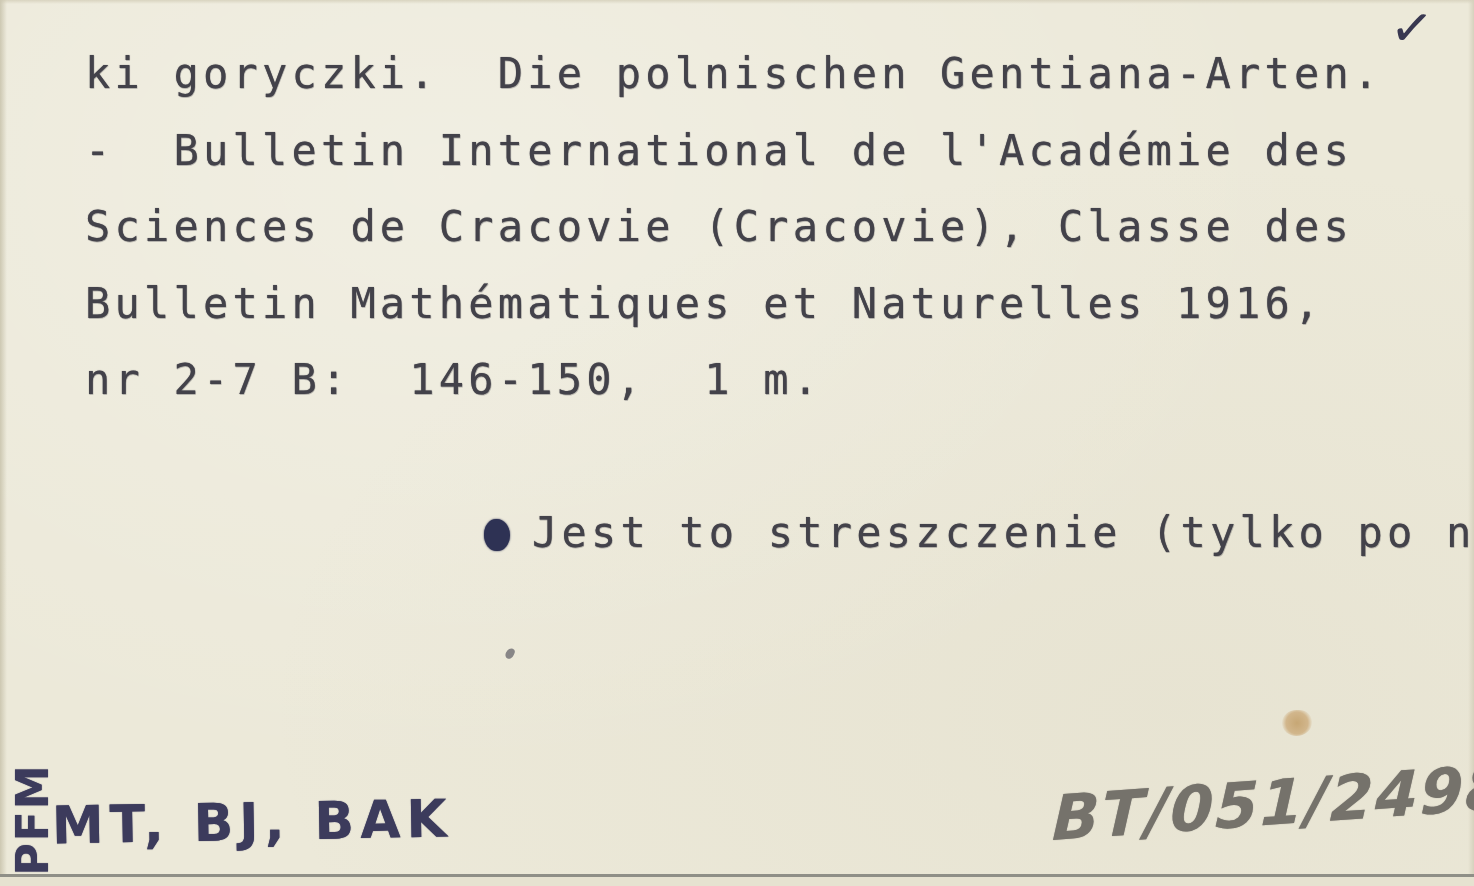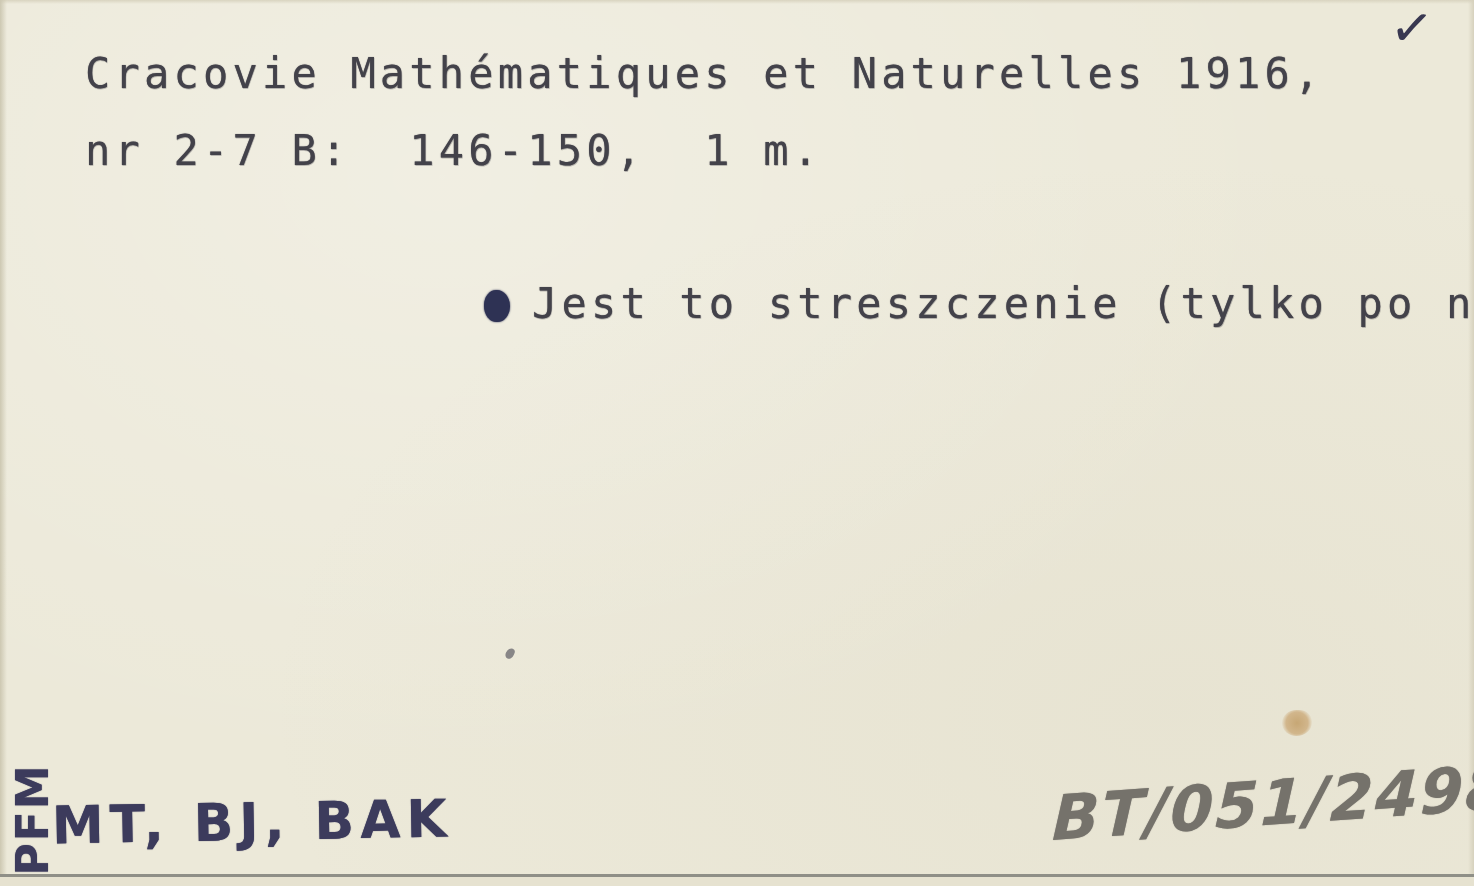--- a/index.html
+++ b/index.html
@@ -91,21 +91,24 @@
 <div class="card">
 
   <div class="edge-top"></div>
   <div class="edge-left"></div>
   <div class="edge-right"></div>
   <div class="edge-bottom"></div>
 
   <div class="check">✓</div>
 
   <div class="typeblock">
-    <div class="typeline">Cracovie Mathématiques et Naturelles 1916,</div>
+    <div class="typeline">ki goryczki.  Die polnischen Gentiana-Arten.</div>
+    <div class="typeline">-  Bulletin International de l'Académie des</div>
+    <div class="typeline">Sciences de Cracovie (Cracovie), Classe des</div>
+    <div class="typeline">Bulletin Mathématiques et Naturelles 1916,</div>
     <div class="typeline">nr 2-7 B:  146-150,  1 m.</div>
     <div class="typeline l7">
       <span class="ink-dot"></span><span>Jest to streszczenie (tylko po nie-</span>
     </div>
   </div>
 
   <div class="speck"></div>
   <div class="stain"></div>
 
   <div class="vertical-mark">PFM</div>

